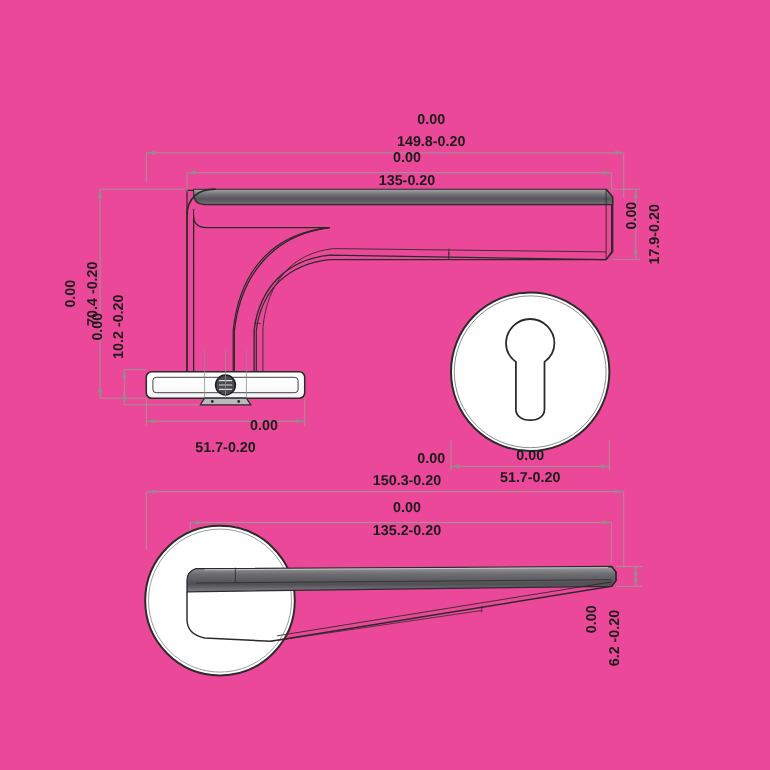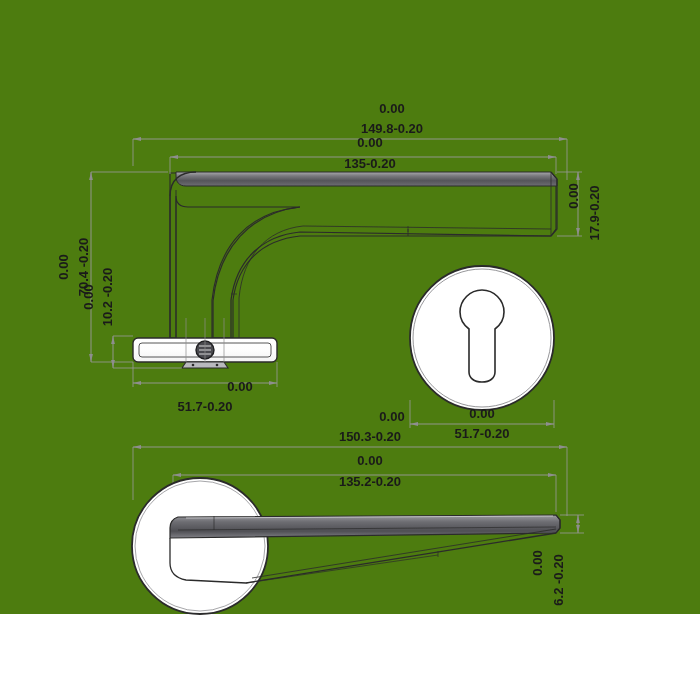--- a/index.html
+++ b/index.html
@@ -1,18 +1,18 @@
 <!DOCTYPE html>
 <html><head>
 <meta charset="utf-8">
 <style>
   html,body{margin:0;padding:0;background:#ffffff;}
   body{width:700px;height:700px;overflow:hidden;
        font-family:"Liberation Sans",sans-serif;}
-  #stage{position:relative;width:700px;height:614px;background:#4d7c0f;}
+  #stage{position:relative;width:700px;height:700px;background:#ec4899;}
   svg{display:block;}
   .dimtxt{font-family:"Liberation Sans",sans-serif;font-size:13px;font-weight:bold;fill:#1a1a1a;}
 </style>
 </head>
 <body>
 
 <div id="stage">
 <svg width="700" height="700" viewBox="0 0 700 700">
 
   <defs>

